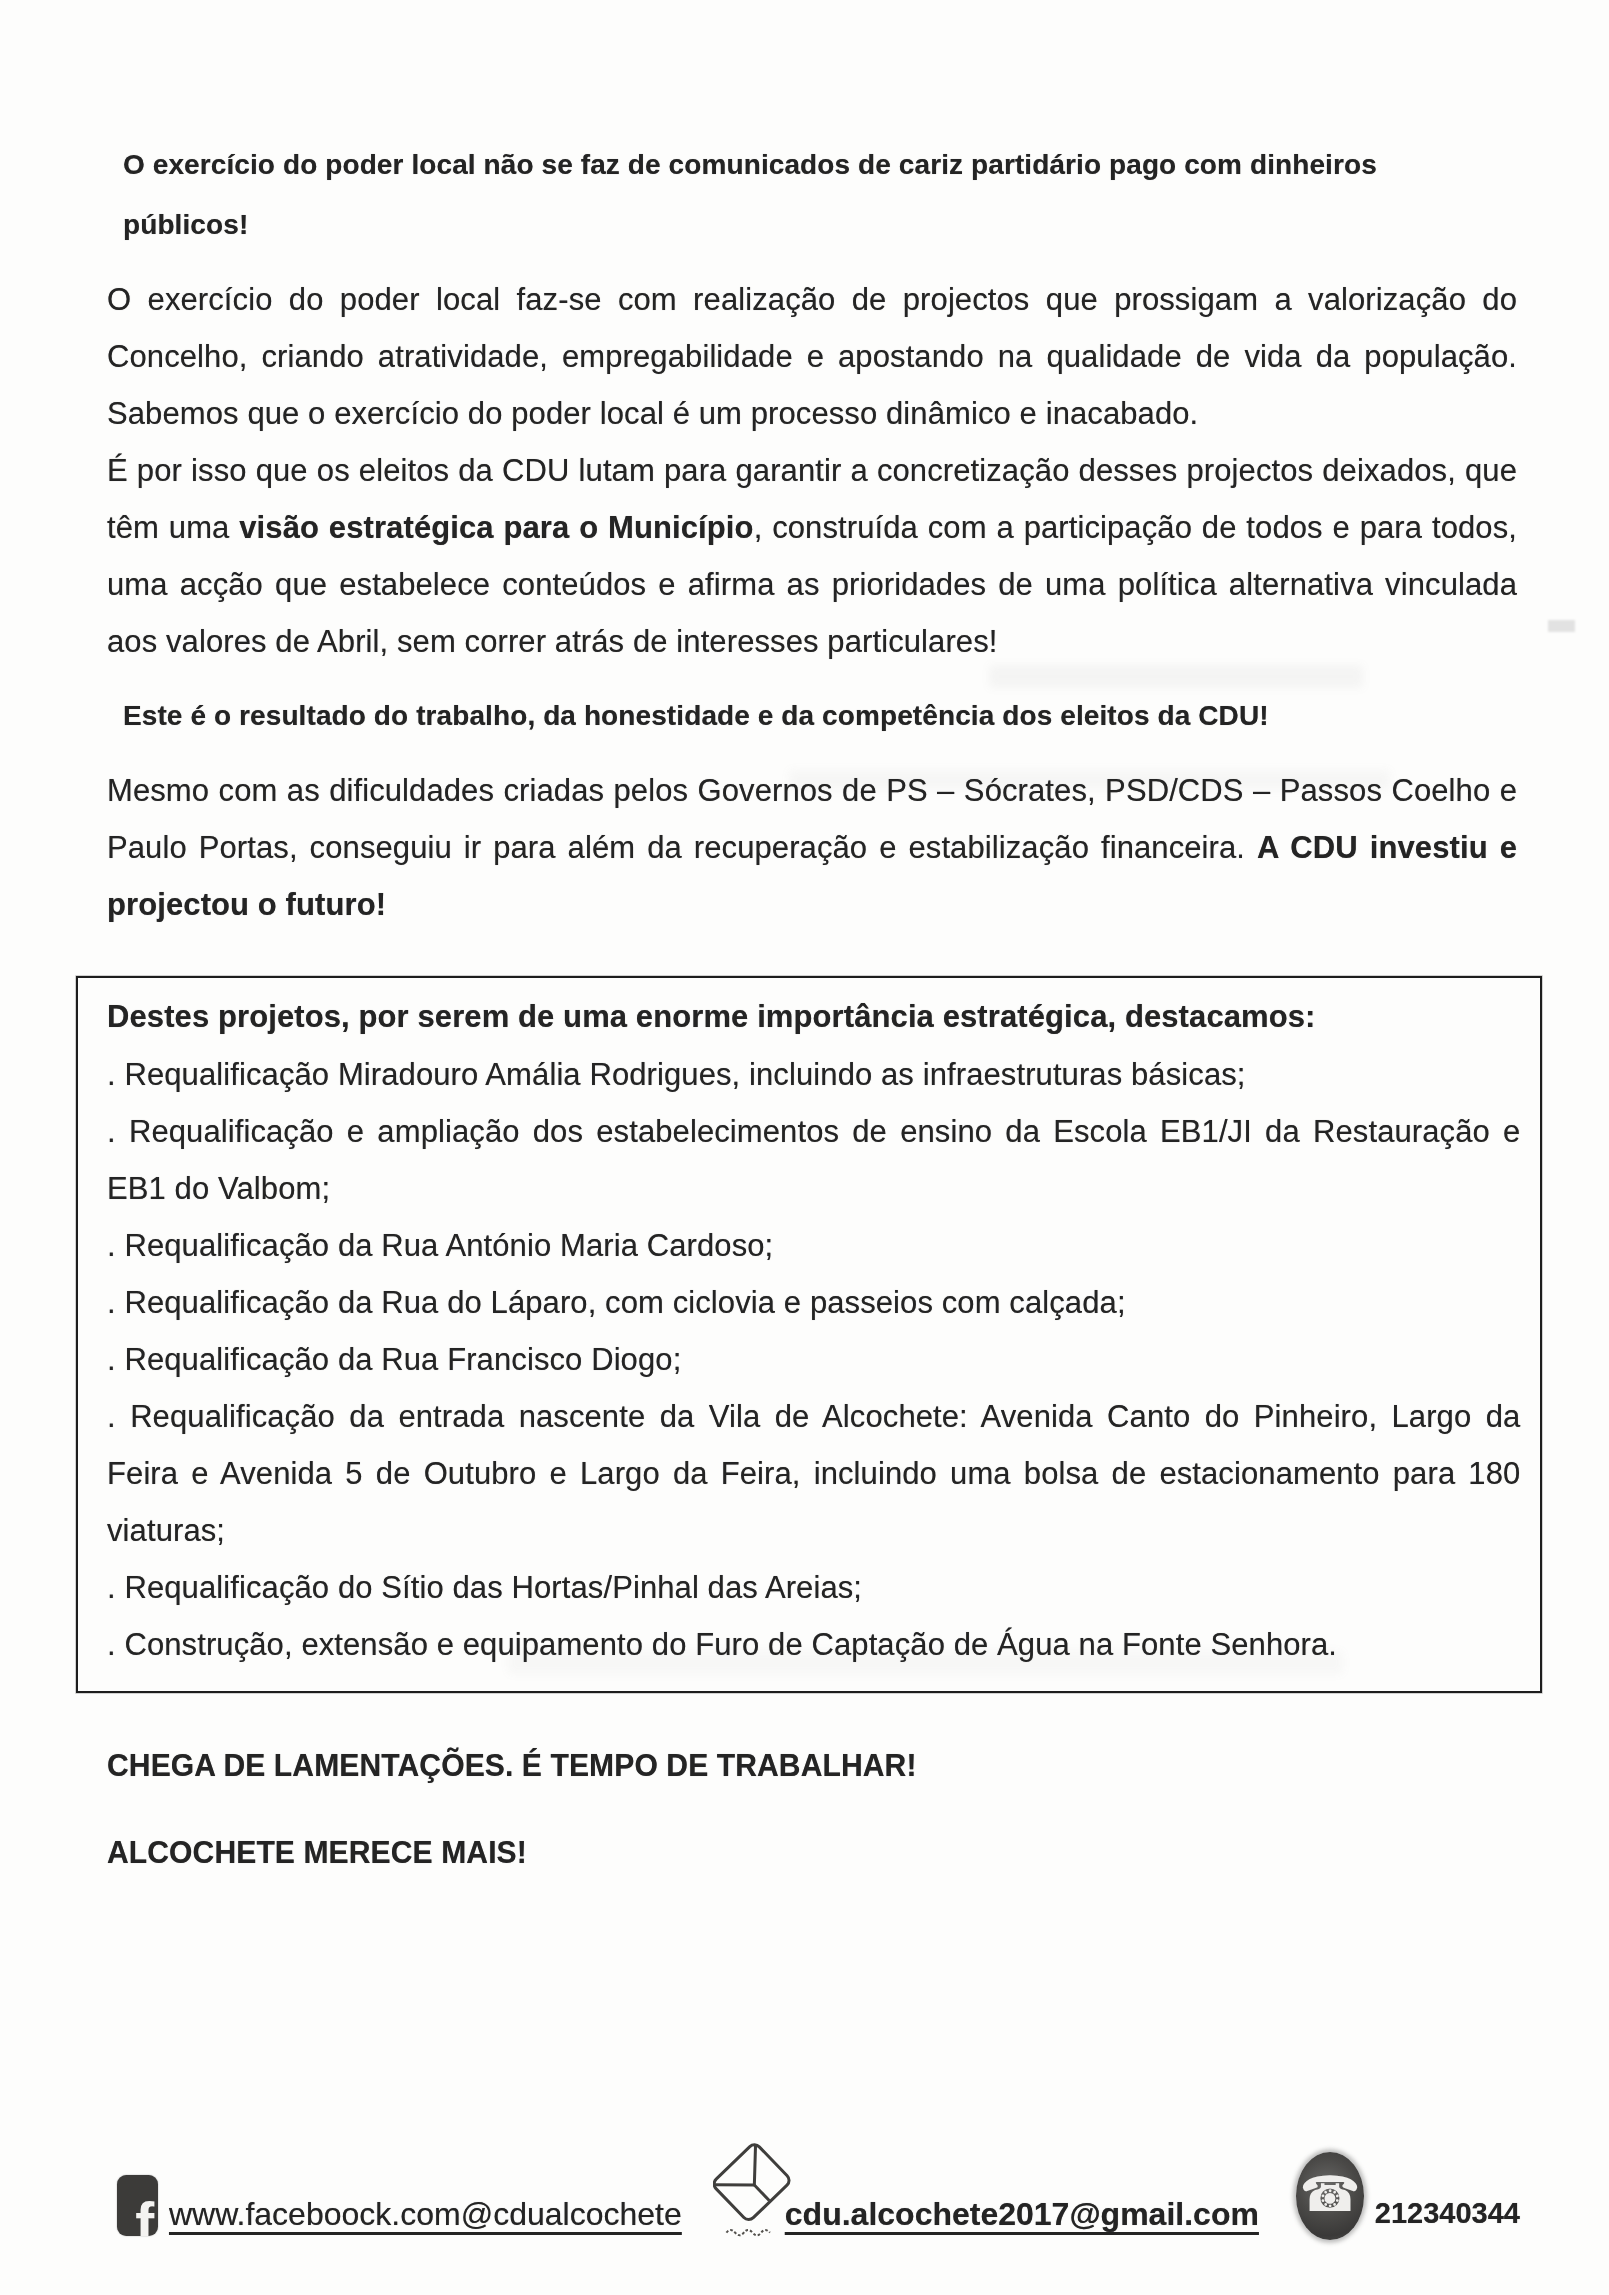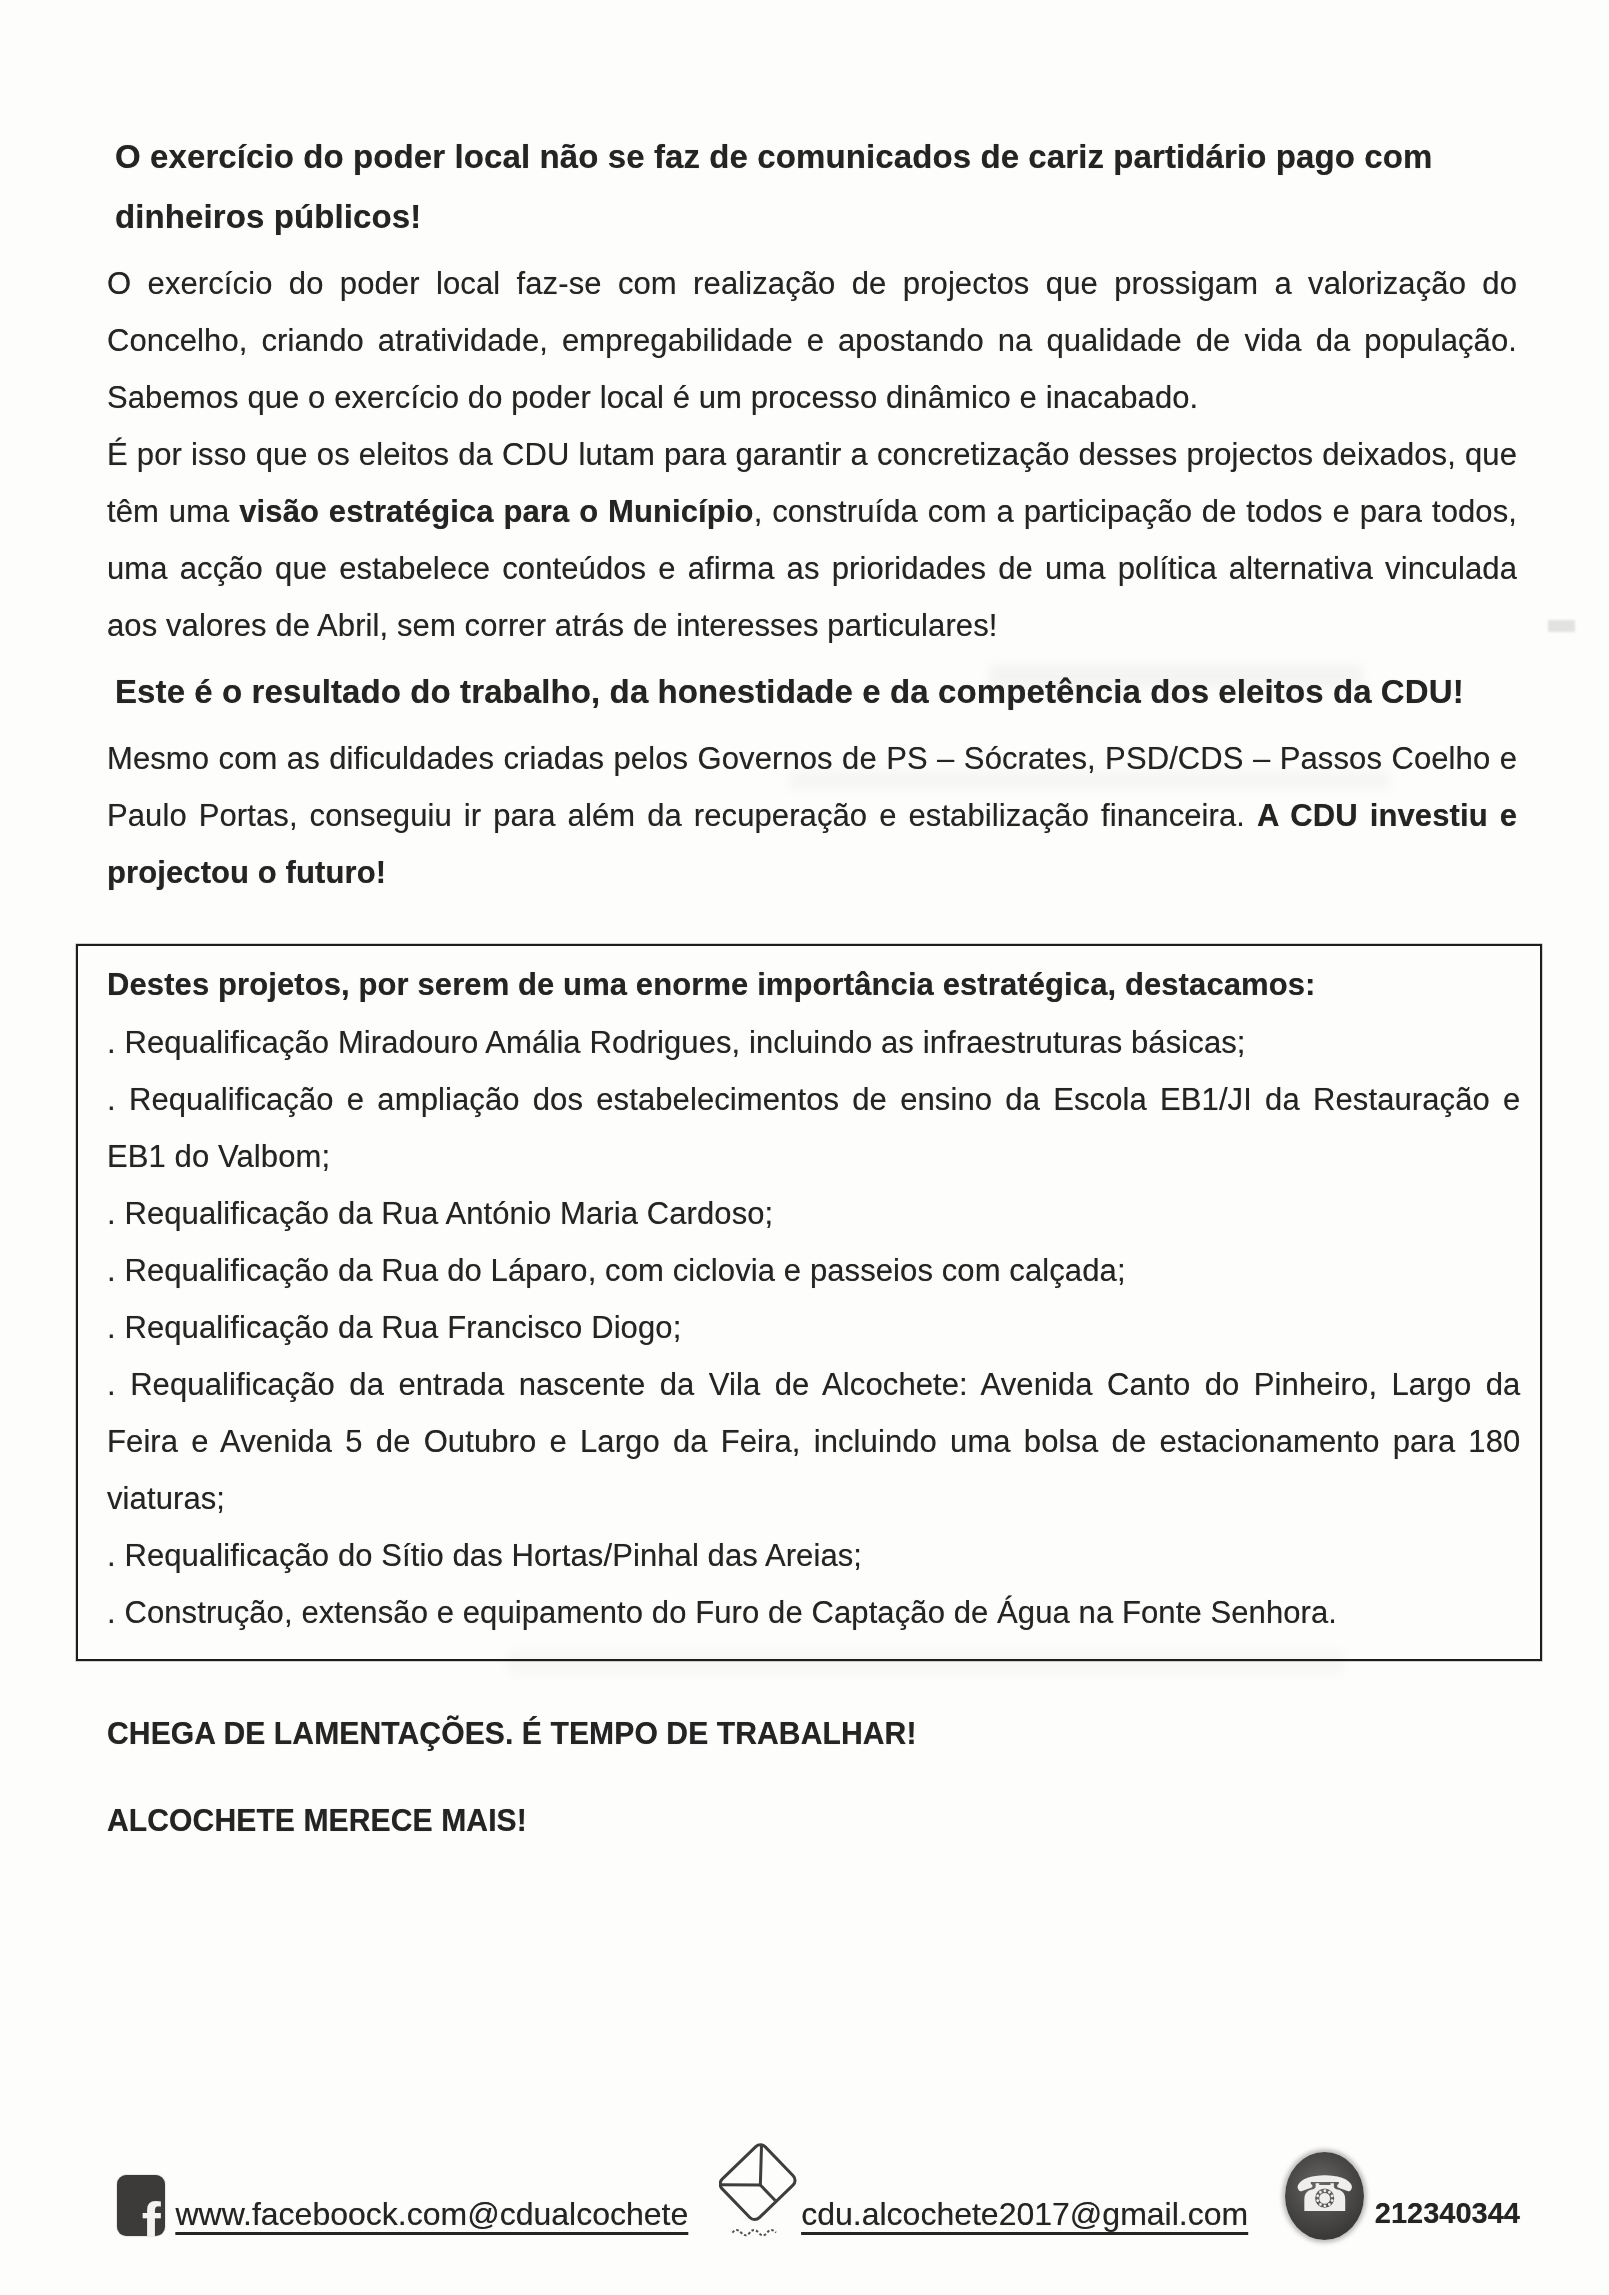--- a/index.html
+++ b/index.html
@@ -21,22 +21,22 @@
     width: 1410px;
   }
   .txt {
     font-size: 31px;
     line-height: 57px;
     letter-spacing: 0.1px;
     text-shadow: 0 0 0.7px rgba(40,40,40,.55);
   }
   .bold { font-weight: bold; }
   h1.doc-h, h2.doc-h {
-    margin: 8px; padding: 0;
-    font-size: 33px; font-weight: bold;
+    margin: 16px; padding: 0;
+    font-size: 28px; font-weight: bold;
     line-height: 60px;
     max-width: 1350px;
   }
   p.doc-p { margin: 0; padding: 0; text-align: justify; }
   p.doc-p.noj { text-align: left; }
   p.indent { text-indent: 8px; }
   .sec2 { margin-top: 25.4px; }
   .projects-box {
     margin-top: 43px;
     margin-left: -31px;
@@ -65,21 +65,21 @@
   .footer .link {
     font-size: 32px; font-weight: normal;
     text-decoration: underline;
     text-decoration-thickness: 2.7px;
     text-underline-offset: 6.7px;
     margin-bottom: 12px;
     letter-spacing: 0;
     color: #242424;
     text-shadow: 0 0 0.7px rgba(40,40,40,.6);
   }
-  .footer .link.bold-link { font-weight: normal; margin-top: 28px; }
+  .footer .link.bold-link { font-weight: bold; margin-top: 28px; }
   .footer .phone-number {
     font-size: 29px; font-weight: bold;
     margin-bottom: 14.7px;
     text-shadow: 0 0 0.7px rgba(40,40,40,.6);
   }
   .fb-icon {
     width: 52px; height: 61px;
     background: #3c3b39;
     border-radius: 9.4px;
     position: relative;

